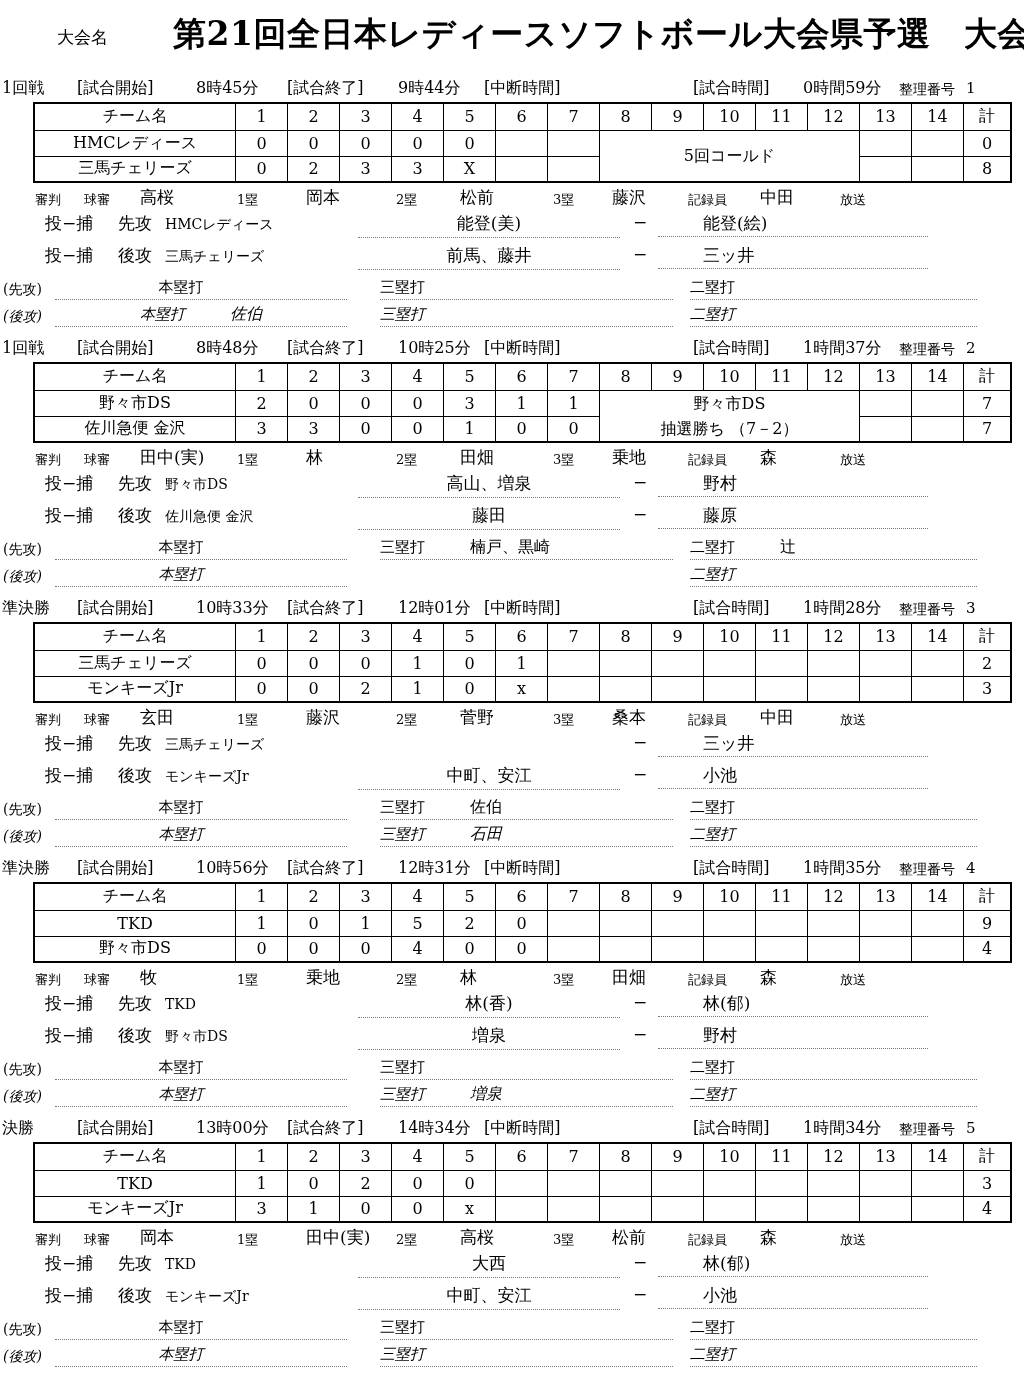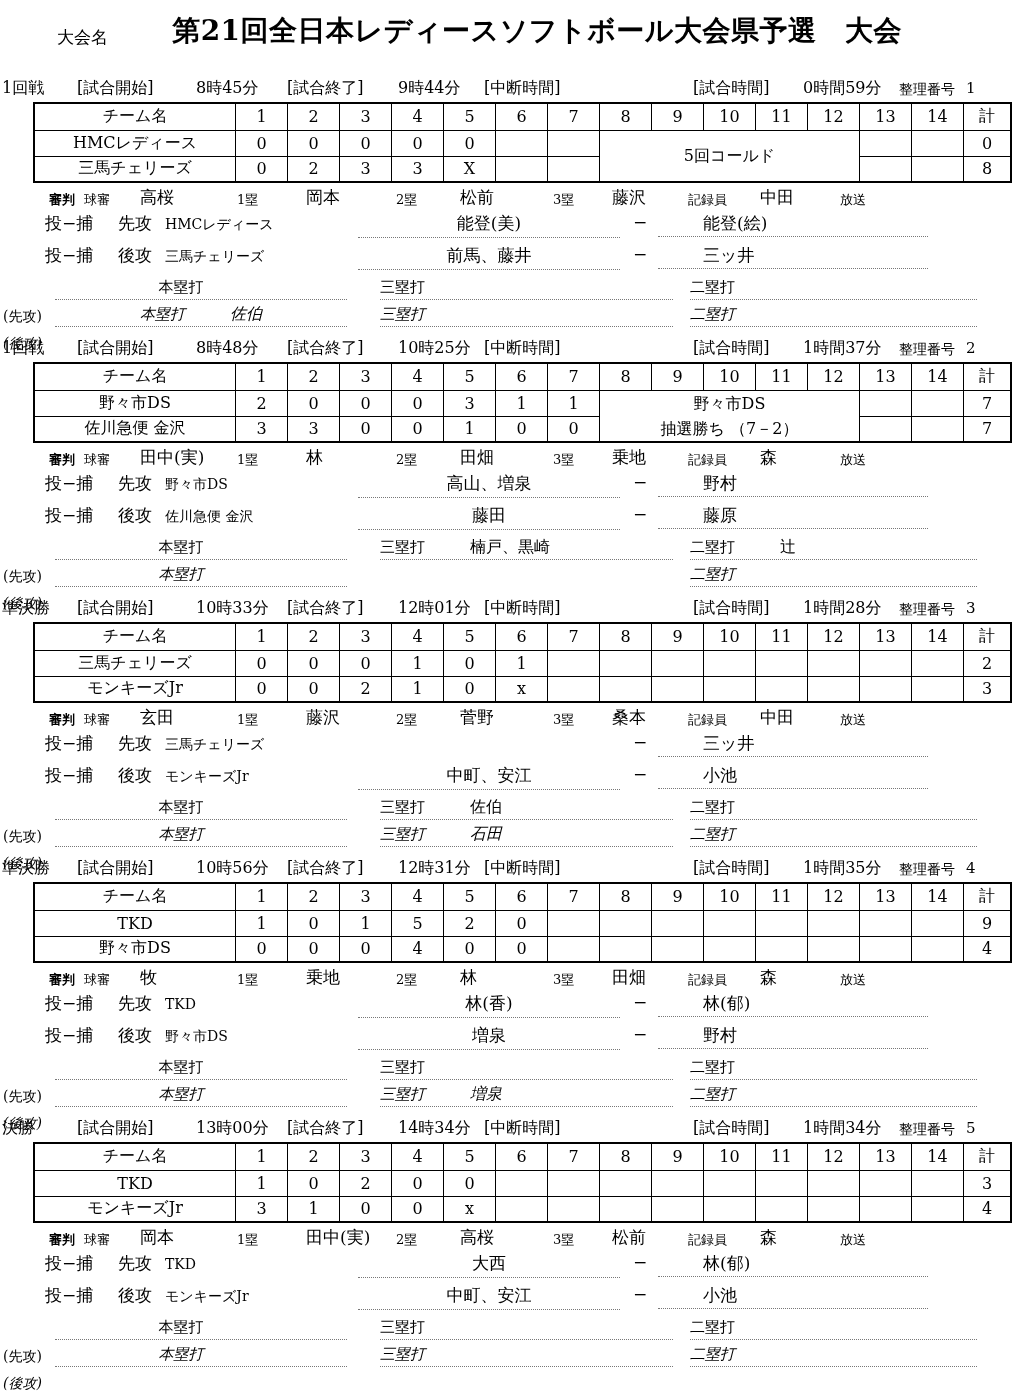--- a/index.html
+++ b/index.html
@@ -2,22 +2,22 @@
 <html><head>
 <meta charset="utf-8">
 <style>
   html,body{margin:0;padding:0;}
   body{
     width:1024px;height:1396px;position:relative;background:#ffffff;color:#000;
     font-family:"DejaVu Serif","Liberation Serif",serif;
     -webkit-font-smoothing:antialiased;
   }
   .meta-label{position:absolute;left:57px;top:26px;font-size:17px;}
-  .page-title{position:absolute;left:152px;top:12px;width:750px;text-align:right;
-    font-size:28px;font-weight:bold;letter-spacing:0.5px;white-space:nowrap;}
+  .page-title{position:absolute;left:173px;top:12px;width:750px;text-align:right;
+    font-size:33px;font-weight:bold;letter-spacing:0.5px;white-space:nowrap;}
 
   .game{position:absolute;left:0;width:860px;height:260px;}
   .p{position:absolute;white-space:nowrap;}
 
   
   .hline{position:absolute;top:0;left:0;right:0;height:22px;font-size:16px;}
   .h-round{left:2px;}
   .h-lstart{left:77px;}
   .h-vstart{left:196px;}
   .h-lend{left:287px;}
@@ -39,21 +39,21 @@
   th.team-name{width:200px;}
   th.num-col,td.num-col{width:51px;}
   th.total-col,td.total-col{width:46px;}
   td.note-cell{font-size:17px;}
   td.note-cell div{line-height:25px;}
 
   
   .urow{position:absolute;top:108px;left:0;right:0;height:26px;}
   .ulbl{font-size:13px;top:5px;}
   .unm{font-size:17px;top:0;}
-  .u-l0{left:49px;font-weight:bold;}
+  .u-l0{left:35px;}
   .u-l1{left:84px;}  .u-n1{left:140px;}
   .u-l2{left:237px;} .u-n2{left:306px;}
   .u-l3{left:396px;} .u-n3{left:460px;}
   .u-l4{left:553px;} .u-n4{left:612px;}
   .u-l5{left:688px;} .u-n5{left:760px;}
   .u-l6{left:840px;}
 
   
   .brow{position:absolute;left:0;right:0;height:30px;font-size:17px;}
   .b1{top:134px;} .b2{top:166px;}
@@ -61,21 +61,21 @@
   .b-side{left:118px;}
   .b-team{left:165px;font-size:14px;top:4px;}
   .b-pit{left:358px;width:262px;height:25px;border-bottom:1px dotted #777;text-align:center;}
   .b-dash{left:633px;}
   .b-cat{left:658px;width:270px;height:25px;border-bottom:1px dotted #777;
     padding-left:45px;box-sizing:border-box;}
 
   
   .xrow{position:absolute;left:0;right:0;height:27px;}
   .h1{top:199px;} .h2{top:226px;font-style:italic;}
-  .x-side{left:3px;font-size:14px;top:4px;margin-top:27px;}
+  .x-side{left:3px;font-size:14px;top:4px;}
   .x-field{height:23px;border-bottom:1px dotted #777;box-sizing:border-box;}
   .x-hr{left:55px;width:292px;text-align:center;}
   .x-3b{left:380px;width:293px;}
   .x-2b{left:690px;width:287px;}
   .xlbl{font-size:15px;}
   .xval{font-size:16px;margin-left:40px;}
 </style>
 </head>
 <body>
 

